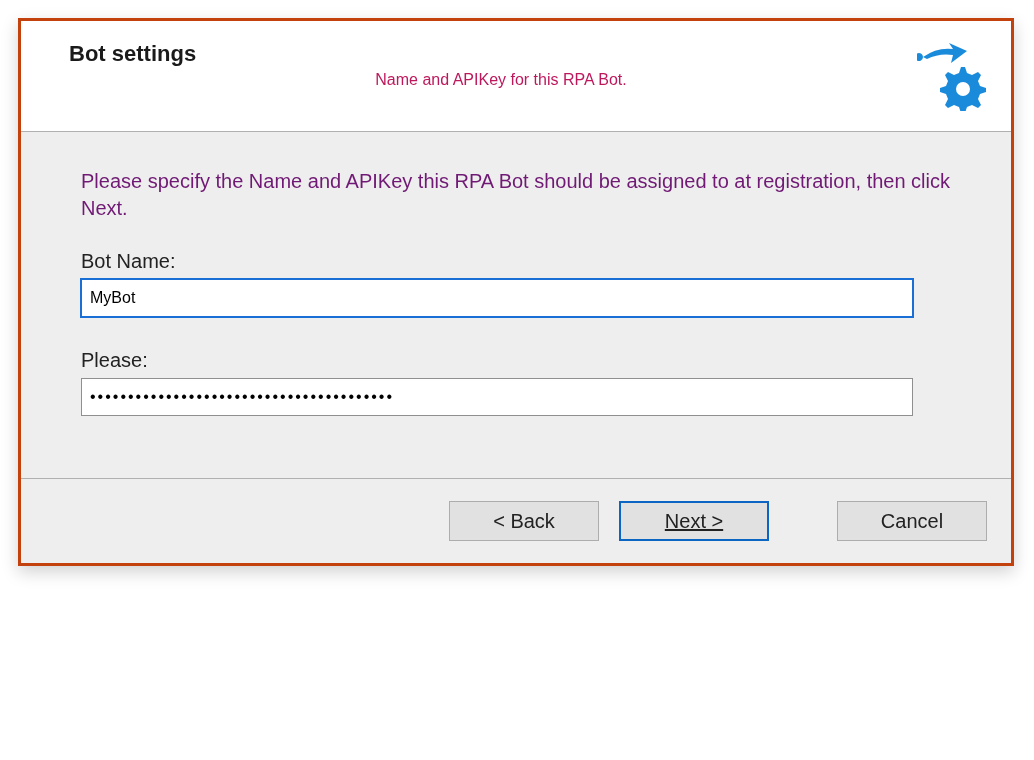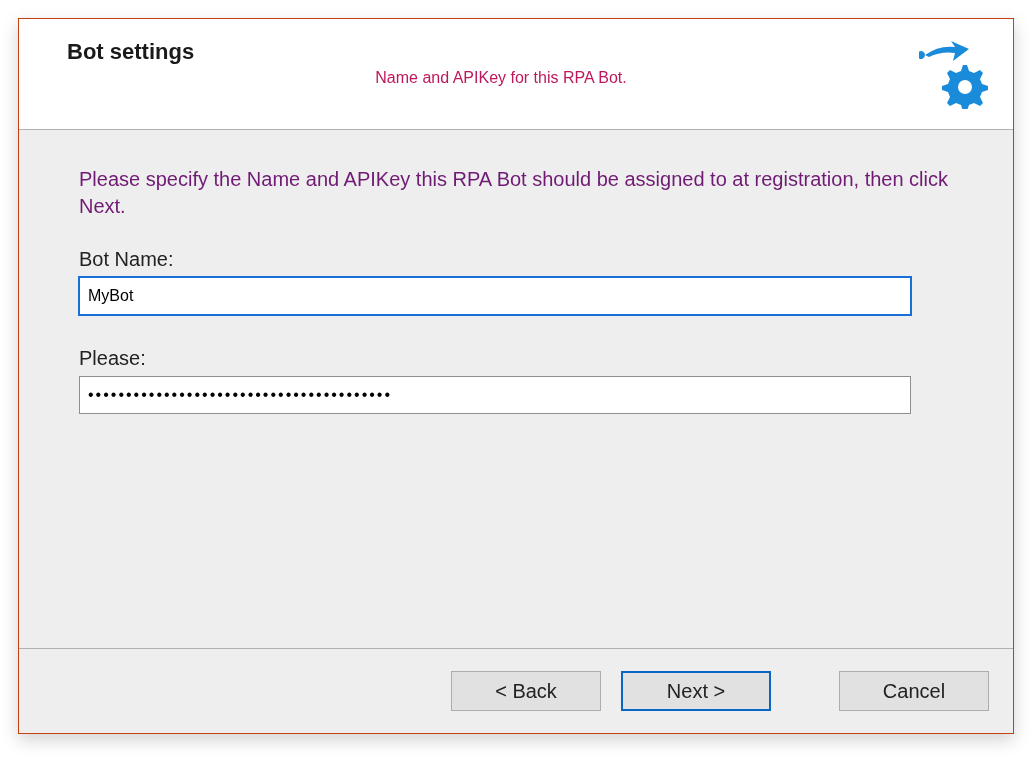--- a/index.html
+++ b/index.html
@@ -10,22 +10,22 @@
     background: #ffffff;
   }
   .stage {
     width: 1034px; height: 760px;
     position: relative;
     background: #fff;
     padding: 18px;
   }
   .wizard {
     width: 996px;
-    height: 716px;
-    border: 1px solid #c2410c;
+    height: 548px;
+    border: 3px solid #c2410c;
     box-shadow: 0 6px 16px rgba(0,0,0,0.18);
     background: #eeeeee;
     display: flex;
     flex-direction: column;
     position: relative;
   }
   .header {
     background: #ffffff;
     border-bottom: 1px solid #b0b0b0;
     padding: 20px 24px 20px 48px;
@@ -102,20 +102,21 @@
     font-size: 20px;
     font-family: inherit;
     color: #222;
     background: #e1e1e1;
     border: 1px solid #adadad;
     cursor: pointer;
   }
   .btn.primary {
     border: 2px solid #0a66c2;
     background: #e1e1e1;
+    text-decoration: underline;
   }
   .gap-after-next { width: 28px; }
   
   .gear-path, .arrow-path { fill: #1a8adb; }
 </style>
 </head>
 <body>
 
 <div class="stage">
   <div class="wizard">

